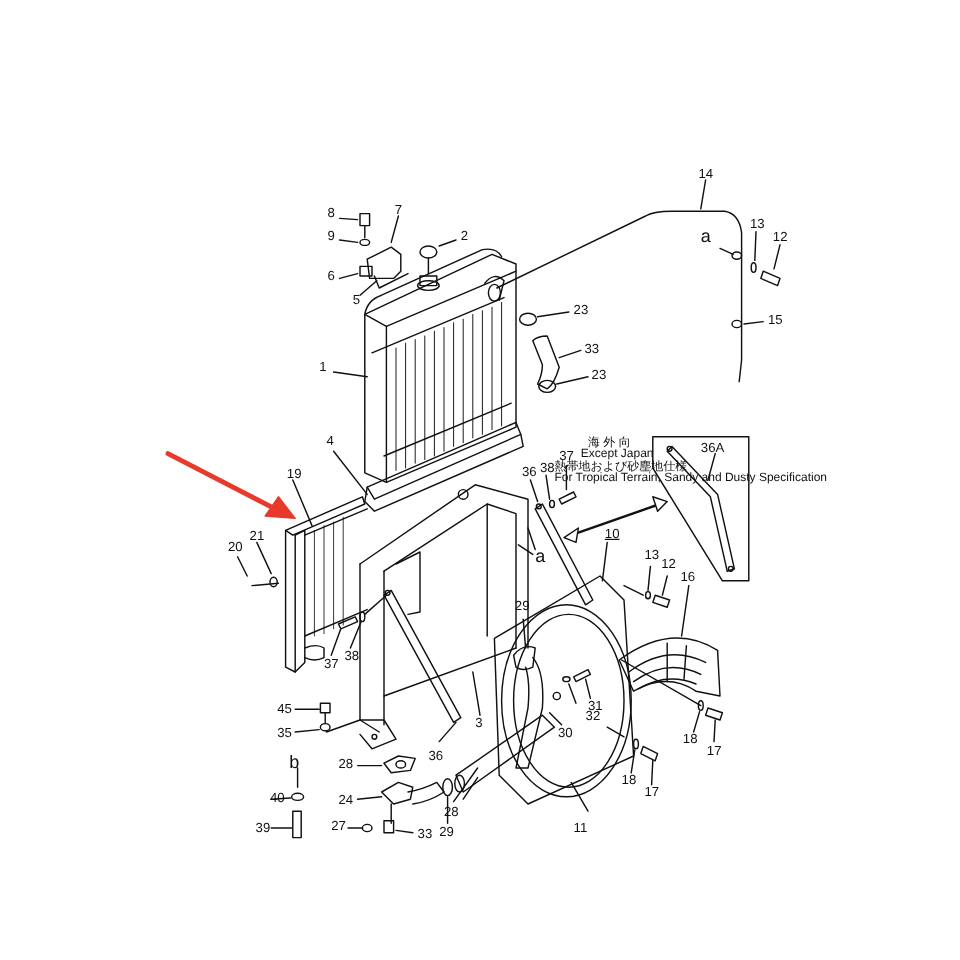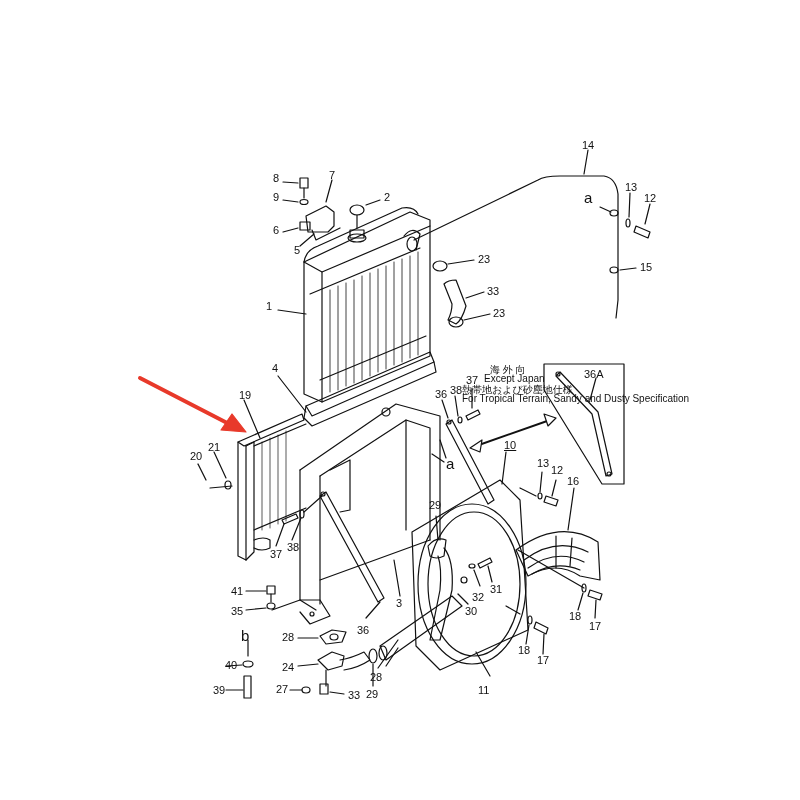--- a/index.html
+++ b/index.html
@@ -322,23 +322,23 @@
 <div class="lbl" style="left:478px;top:254px;">23</div>
 <div class="lbl" style="left:493px;top:308px;">23</div>
 <div class="lbl" style="left:282px;top:662px;">24</div>
 <div class="lbl" style="left:282px;top:632px;">28</div>
 <div class="lbl" style="left:276px;top:684px;">27</div>
 <div class="lbl" style="left:370px;top:672px;text-align:center;">28</div>
 <div class="lbl" style="left:429px;top:500px;">29</div>
 <div class="lbl" style="left:366px;top:689px;">29</div>
 <div class="lbl" style="left:465px;top:606px;">30</div>
 <div class="lbl" style="left:490px;top:584px;">31</div>
-<div class="lbl" style="left:472px;top:592px;text-align:right;">32</div>
+<div class="lbl" style="left:488px;top:592px;text-align:right;">32</div>
 <div class="lbl" style="left:348px;top:690px;">33</div>
-<div class="lbl" style="left:231px;top:586px;">41</div>
+<div class="lbl" style="left:231px;top:586px;">45</div>
 <div class="lbl" style="left:231px;top:606px;">35</div>
 <div class="lbl" style="left:435px;top:389px;">36</div>
 <div class="lbl" style="left:357px;top:625px;">36</div>
 <div class="lbl" style="left:584px;top:369px;">36A</div>
 <div class="lbl" style="left:466px;top:375px;">37</div>
 <div class="lbl" style="left:270px;top:549px;">37</div>
 <div class="lbl" style="left:450px;top:385px;">38</div>
 <div class="lbl" style="left:287px;top:542px;">38</div>
 <div class="lbl" style="left:213px;top:685px;">39</div>
 <div class="lbl" style="left:213px;top:660px;margin-left:12px;">40</div>

